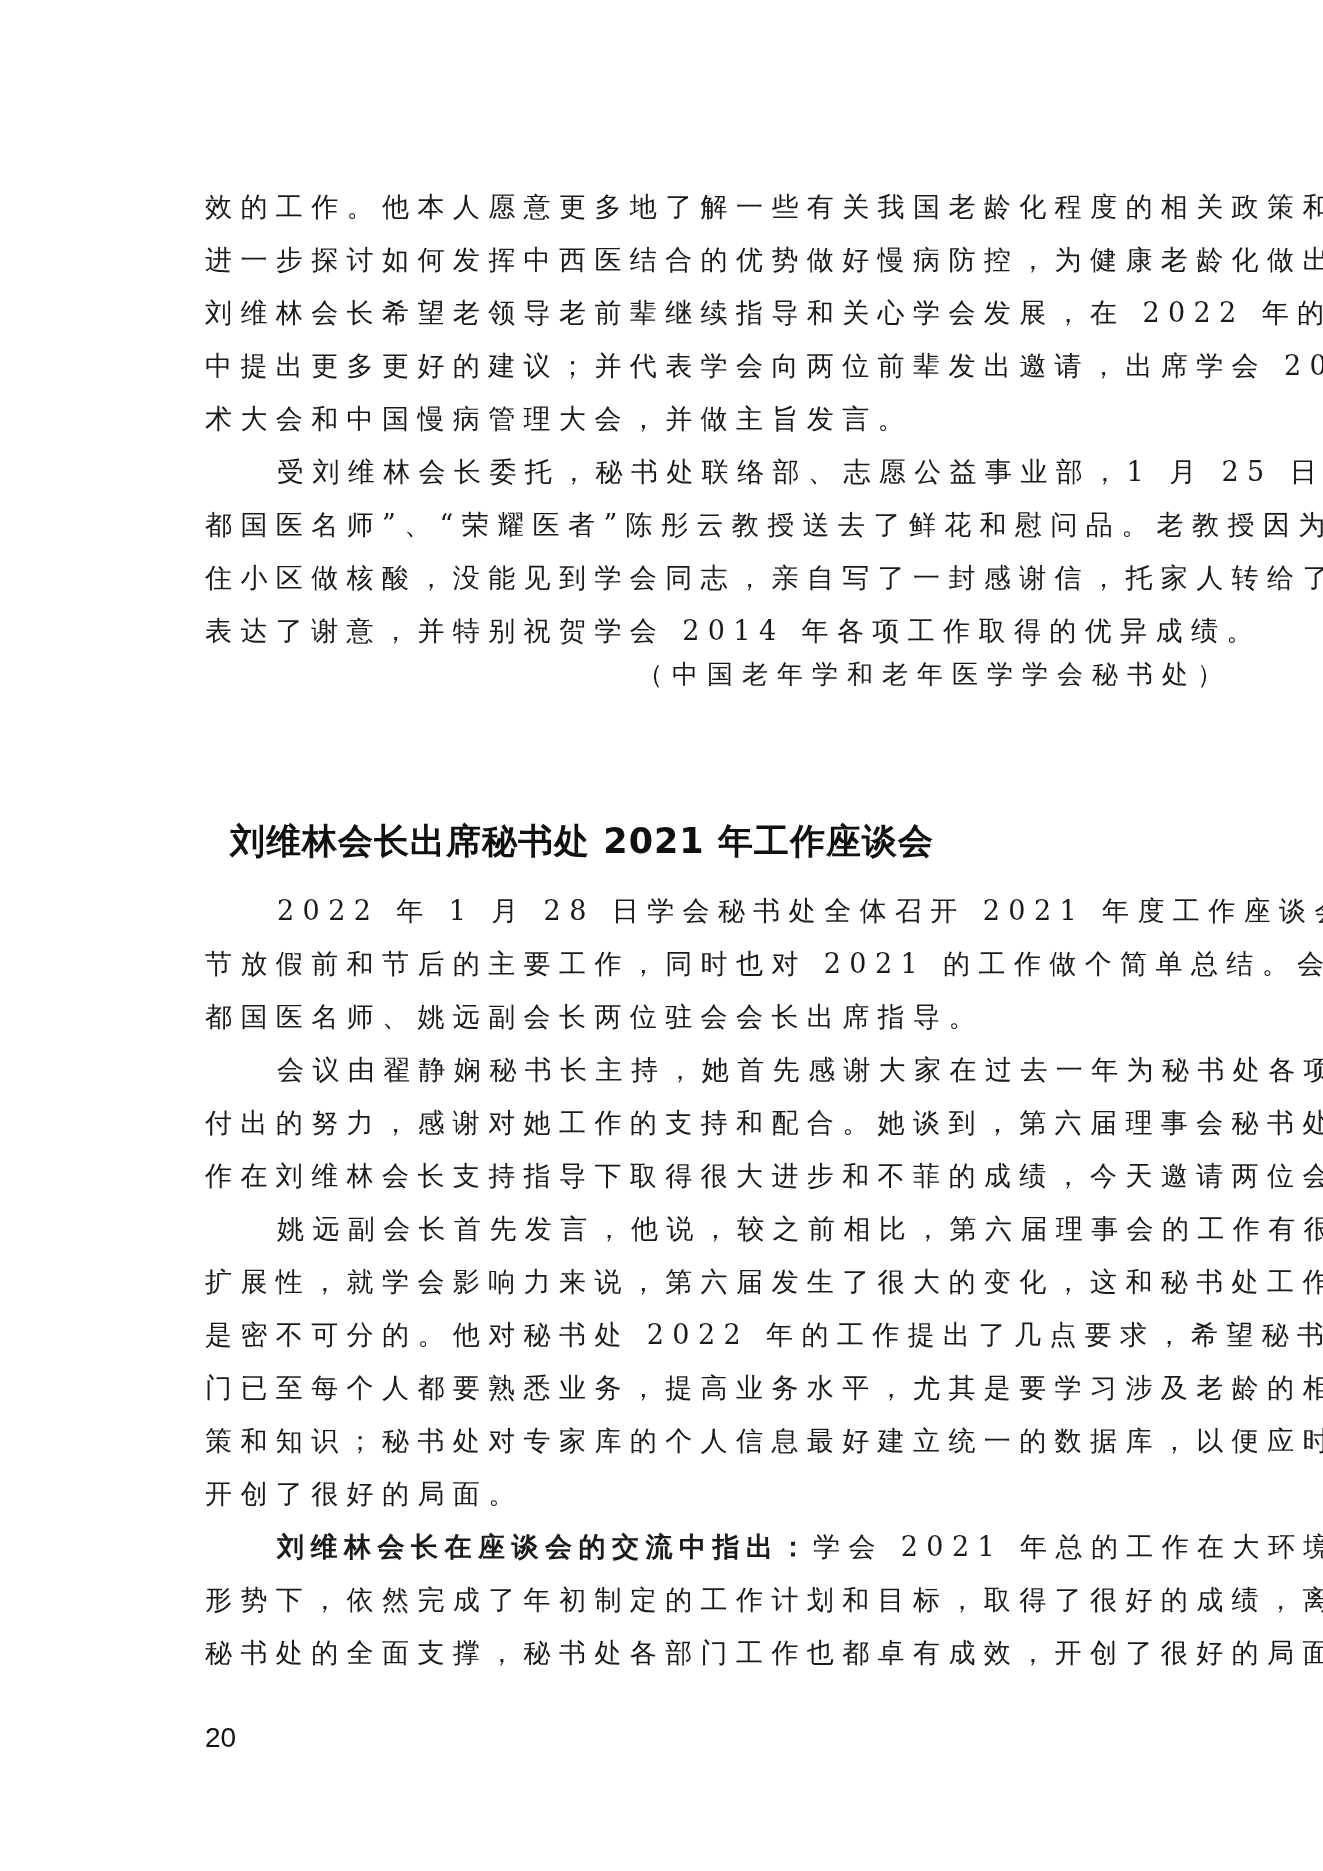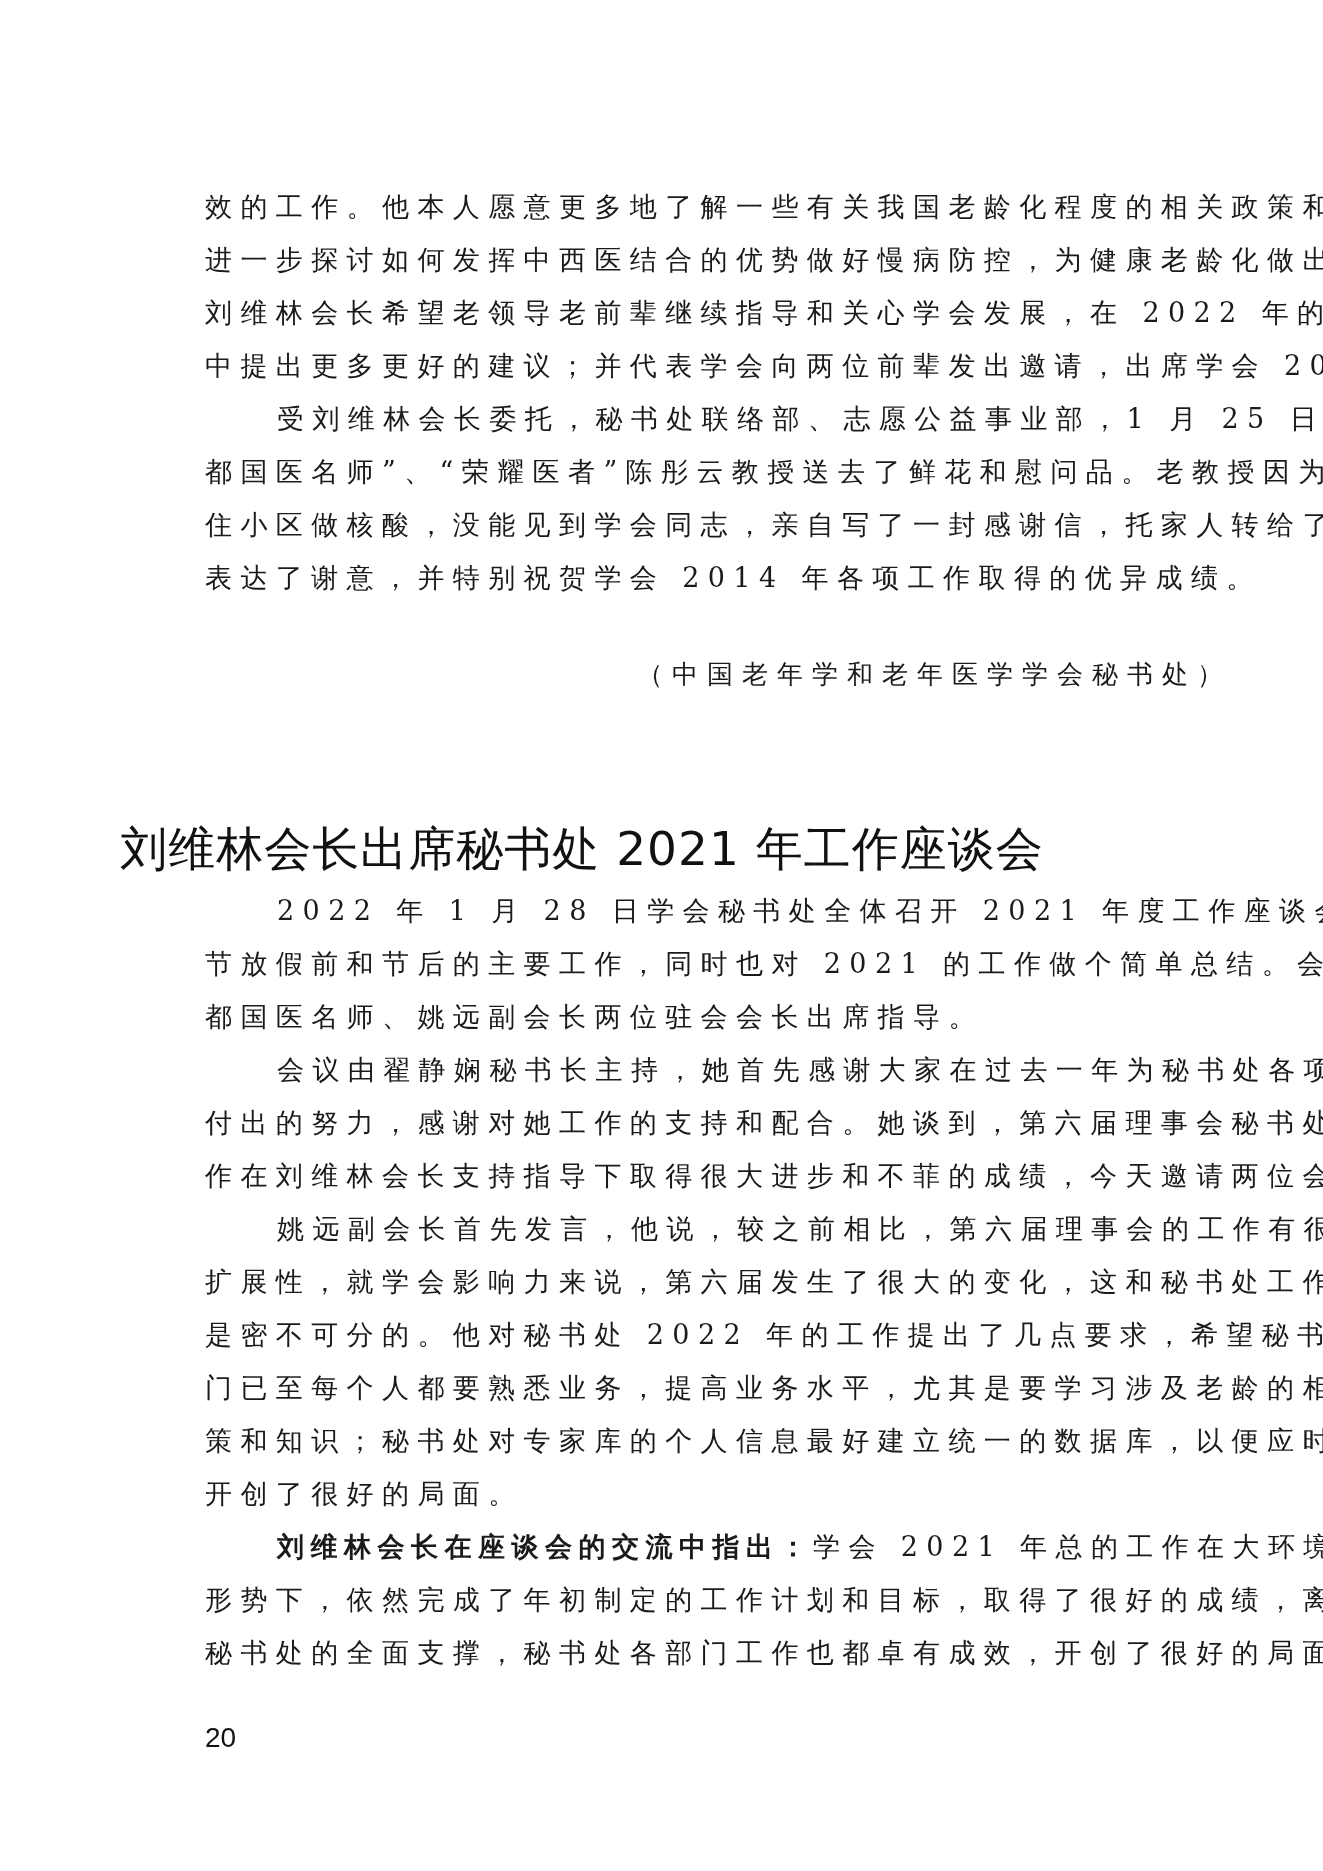--- a/index.html
+++ b/index.html
@@ -46,22 +46,22 @@
       letter-spacing: 9px;
       white-space: nowrap;
     }
     .article-title {
       position: absolute;
       top: 818px;
       left: 0;
       width: 1164px;
       text-align: center;
       font-family: "DejaVu Sans", "Liberation Sans", sans-serif;
-      font-weight: normal;
-      font-size: 47px;
+      font-weight: bold;
+      font-size: 35px;
       letter-spacing: 1px;
       color: #111;
     }
     .page-number {
       position: absolute;
       top: 1722px;
       left: 205px;
       font-family: Liberation Sans, sans-serif;
       font-size: 28px;
       color: #111;
@@ -70,20 +70,21 @@
 </head>
 <body>
 
 <div class="page">
 
   <div class="text-block" style="top:180px;">
     <div class="line">效的工作。他本人愿意更多地了解一些有关我国老龄化程度的相关政策和数据，</div>
     <div class="line">进一步探讨如何发挥中西医结合的优势做好慢病防控，为健康老龄化做出贡献。</div>
     <div class="line">刘维林会长希望老领导老前辈继续指导和关心学会发展，在 2022 年的学会工作</div>
     <div class="line">中提出更多更好的建议；并代表学会向两位前辈发出邀请，出席学会 2022 年学</div>
+    <div class="line">术大会和中国慢病管理大会，并做主旨发言。</div>
     <div class="line indent">受刘维林会长委托，秘书处联络部、志愿公益事业部，1 月 25 日为百岁“首</div>
     <div class="line">都国医名师”、“荣耀医者”陈彤云教授送去了鲜花和慰问品。老教授因为在居</div>
     <div class="line">住小区做核酸，没能见到学会同志，亲自写了一封感谢信，托家人转给了学会，</div>
     <div class="line">表达了谢意，并特别祝贺学会 2014 年各项工作取得的优异成绩。</div>
   </div>
 
   <div class="signature">（中国老年学和老年医学学会秘书处）</div>
 
   <div class="article-title">刘维林会长出席秘书处 2021 年工作座谈会</div>
 

